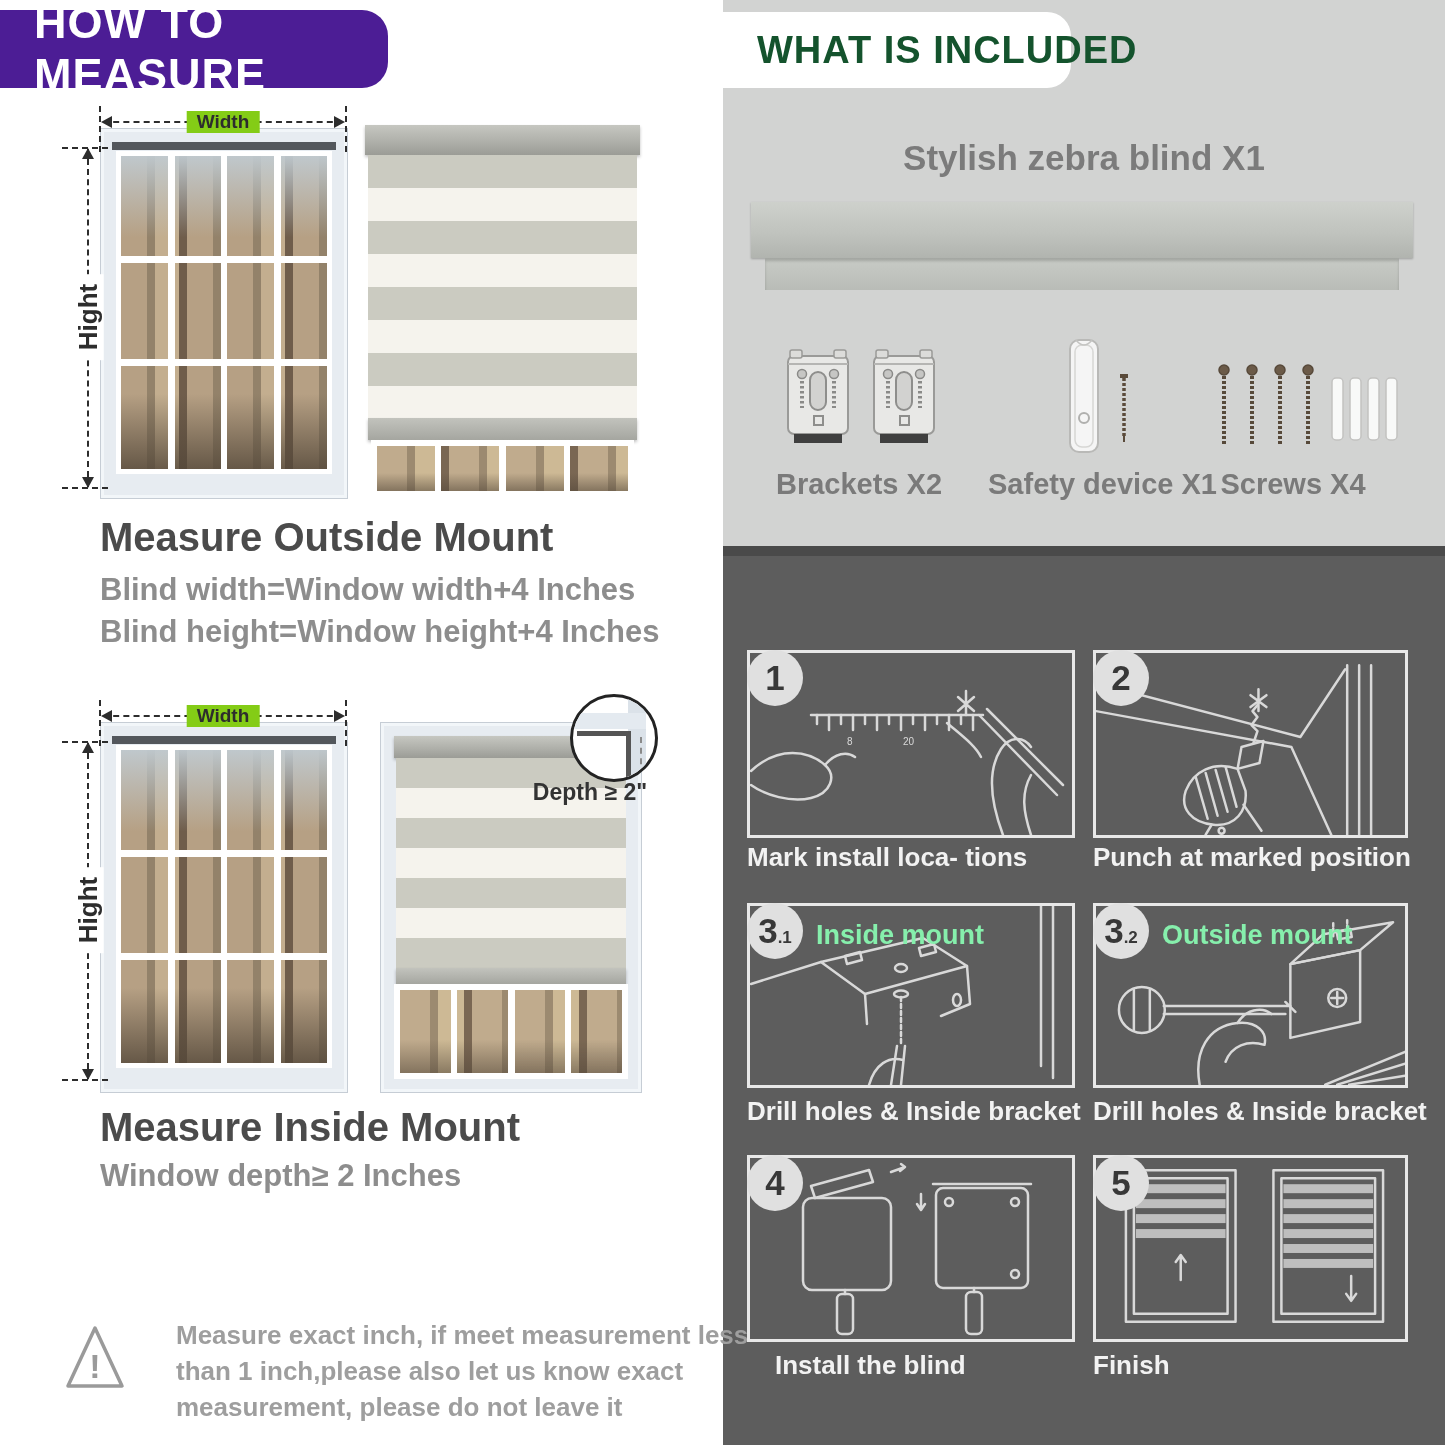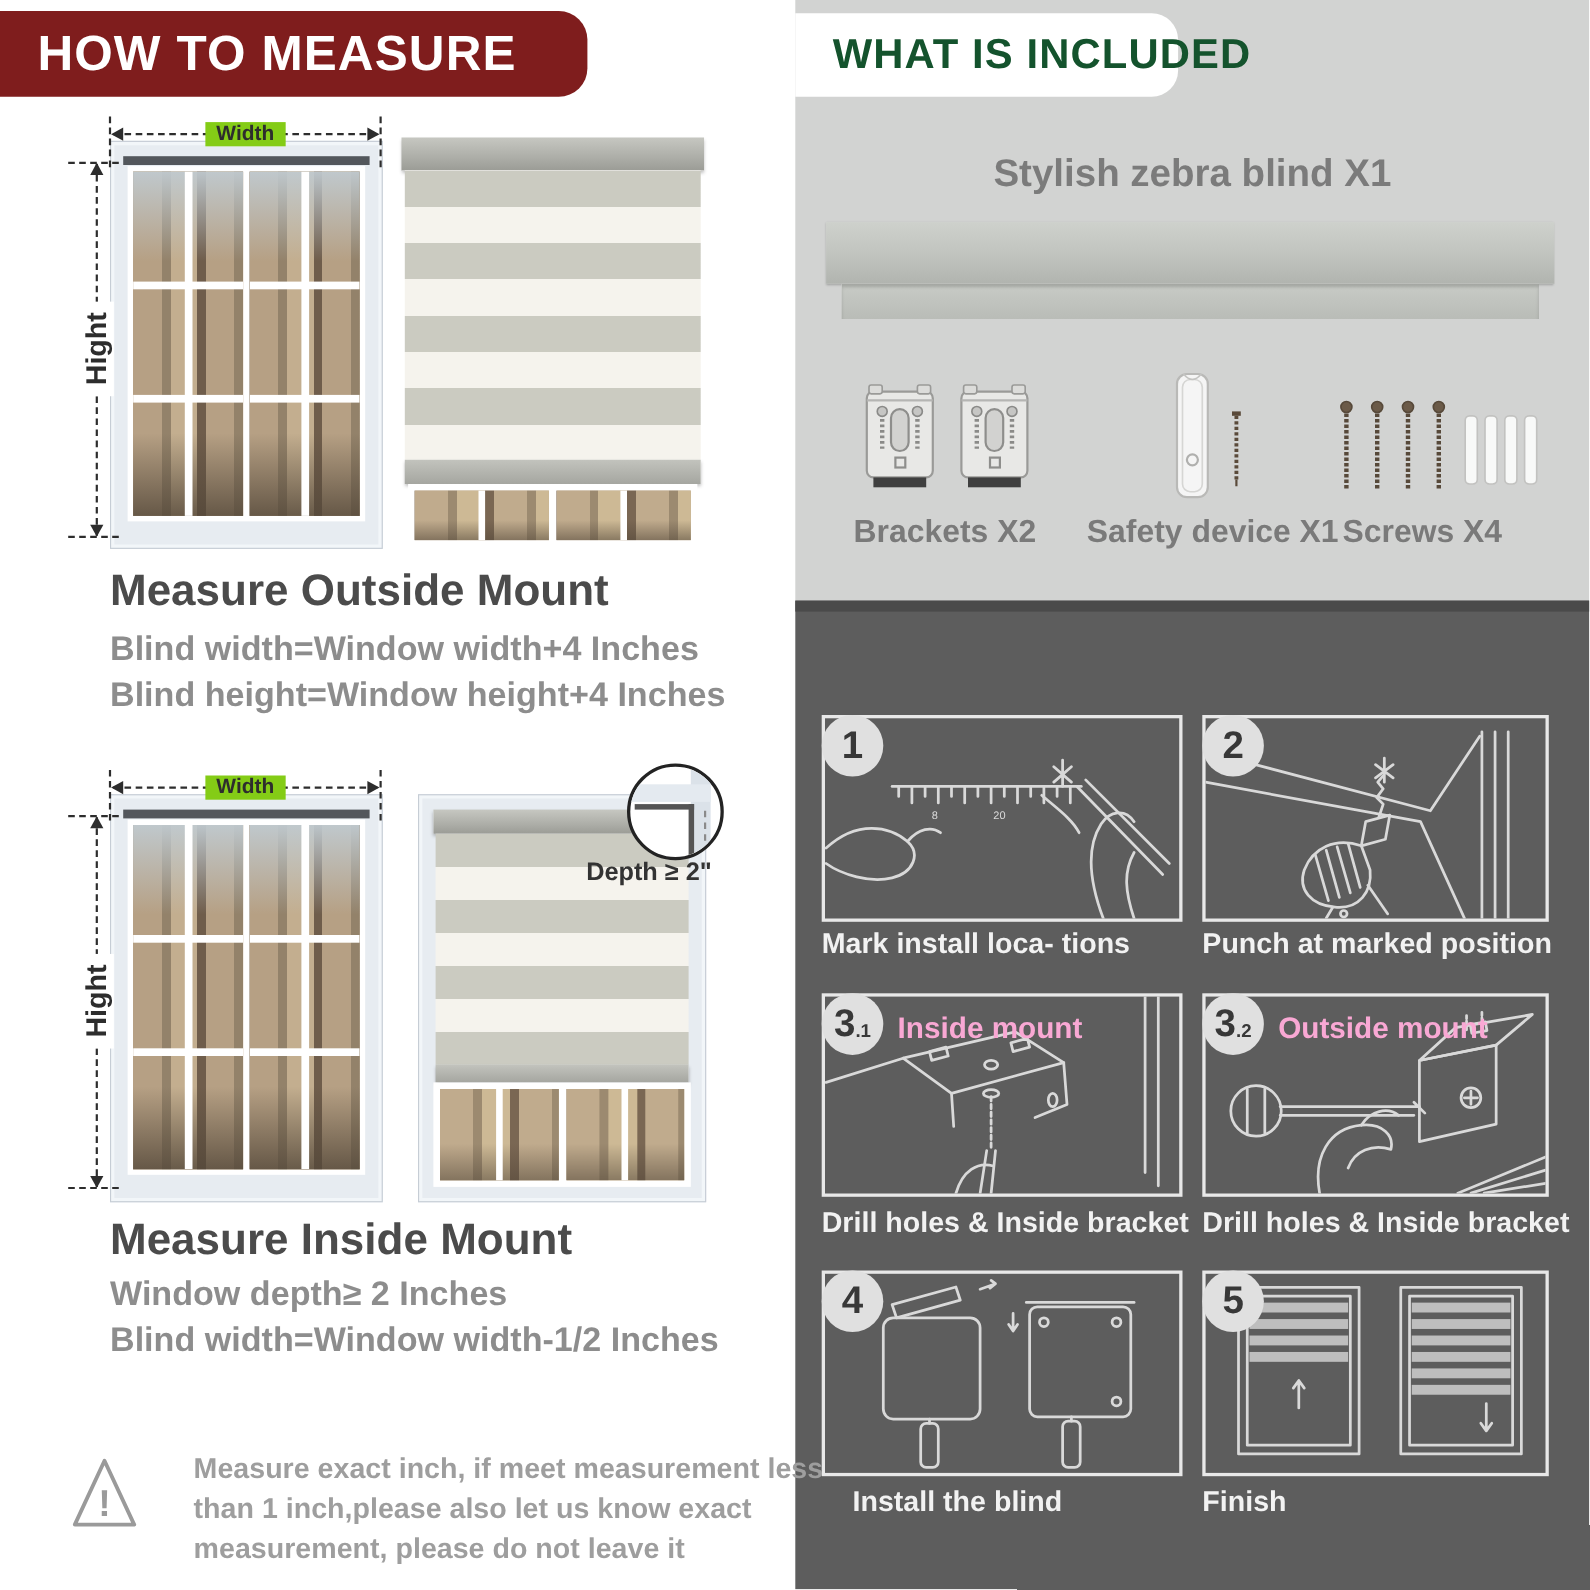--- a/index.html
+++ b/index.html
@@ -1,21 +1,21 @@
 <!DOCTYPE html>
 <html><head>
 <meta charset="utf-8">
 <style>
   html,body{margin:0;padding:0;background:#ffffff;}
   #page{position:relative;width:1445px;height:1445px;background:#ffffff;overflow:hidden;
         font-family:"Liberation Sans", sans-serif;}
   .abs{position:absolute;}
 
   
-  .banner-left{left:0;top:10px;width:534px;height:78px;background:#7f1d1d;
+  .banner-left{left:0;top:10px;width:388px;height:78px;background:#4c1d95;
     border-radius:0 26px 26px 0;display:flex;align-items:center;}
   .banner-left span{color:#ffffff;font-weight:bold;font-size:45px;letter-spacing:1px;padding-left:34px;}
   .banner-included{left:723px;top:12px;width:348px;height:76px;background:#ffffff;
     border-radius:0 24px 24px 0;display:flex;align-items:center;}
   .banner-included span{color:#14532d;font-weight:bold;font-size:38px;letter-spacing:1px;padding-left:34px;white-space:nowrap;}
   .banner-mount{left:723px;top:558px;width:428px;height:74px;background:#ffffff;
     border-radius:0 24px 24px 0;display:flex;align-items:center;}
   .banner-mount span{color:#3f3f3f;font-weight:bold;font-size:38px;letter-spacing:1px;padding-left:52px;white-space:nowrap;}
 
   
@@ -85,21 +85,21 @@
   .item-label{font-weight:bold;color:#7a7a7a;font-size:29px;text-align:center;white-space:nowrap;}
   .rail-top{background:linear-gradient(180deg,#ced1cc,#c0c3be 55%,#b1b4af);box-shadow:0 1px 2px rgba(0,0,0,.25);}
   .rail-valance{background:linear-gradient(180deg,#c8cbc6,#b9bcb7);box-shadow:inset 0 3px 3px rgba(0,0,0,.18);}
   .stylish{font-weight:bold;color:#7b7b7b;font-size:35px;text-align:center;white-space:nowrap;}
 
   
   .panel{border:3px solid #e8e8e8;background:#5d5d5d;box-sizing:border-box;}
   .badge{position:absolute;left:-3px;top:-3px;width:56px;height:56px;border-radius:50%;background:#e0e0e0;
     display:flex;align-items:center;justify-content:center;font-weight:bold;color:#383838;font-size:35px;}
   .badge .sub{font-size:17px;margin-top:14px;}
-  .ptitle{position:absolute;left:66px;top:14px;color:#f9a8d4;font-weight:bold;font-size:27px;white-space:nowrap;}
+  .ptitle{position:absolute;left:66px;top:14px;color:#86efac;font-weight:bold;font-size:27px;white-space:nowrap;}
   .cap{color:#f2f2f2;font-weight:bold;font-size:26px;white-space:nowrap;}
   .lineart{position:absolute;inset:0;width:100%;height:100%;}
   .lineart *{stroke:#d9d9d9;stroke-width:2.5;fill:none;stroke-linecap:round;stroke-linejoin:round;}
   .lineart .fillband{fill:#cfcfcf;stroke:none;opacity:.85;}
   .lineart text{stroke:none;fill:#d9d9d9;}
 </style>
 </head>
 <body>
 
 <div id="page">
@@ -218,21 +218,20 @@
     <div class="iv"></div>
     <div class="ih"></div>
     <div class="ilh"></div>
     <div class="ilv"></div>
     <div class="idash"></div>
   </div>
   <div class="abs depth-label" style="left:505px;top:779px;width:170px">Depth ≥ 2"</div>
 
   <div class="abs h1" style="left:100px;top:1105px">Measure Inside Mount</div>
   <div class="abs body-line" style="left:100px;top:1158px">Window depth≥ 2 Inches</div>
-  <div class="abs body-line" style="left:100px;top:1200px">Blind width=Window width-1/2 Inches</div>
 
   <svg class="abs" style="left:64px;top:1322px" width="62" height="72" viewBox="0 0 62 72">
     <path d="M31 6 L58 64 L4 64 Z" fill="none" stroke="#9a9a9a" stroke-width="3.5" stroke-linejoin="round"></path>
     <text x="31" y="56" text-anchor="middle" fill="#9a9a9a" font-size="34" font-weight="bold" font-family="Liberation Sans, sans-serif">!</text>
   </svg>
   <div class="abs warn-text" style="left:176px;top:1317px">
     <div>Measure exact inch, if meet measurement less</div>
     <div>than 1 inch,please also let us know exact</div>
     <div>measurement, please do not leave it</div>
   </div>

